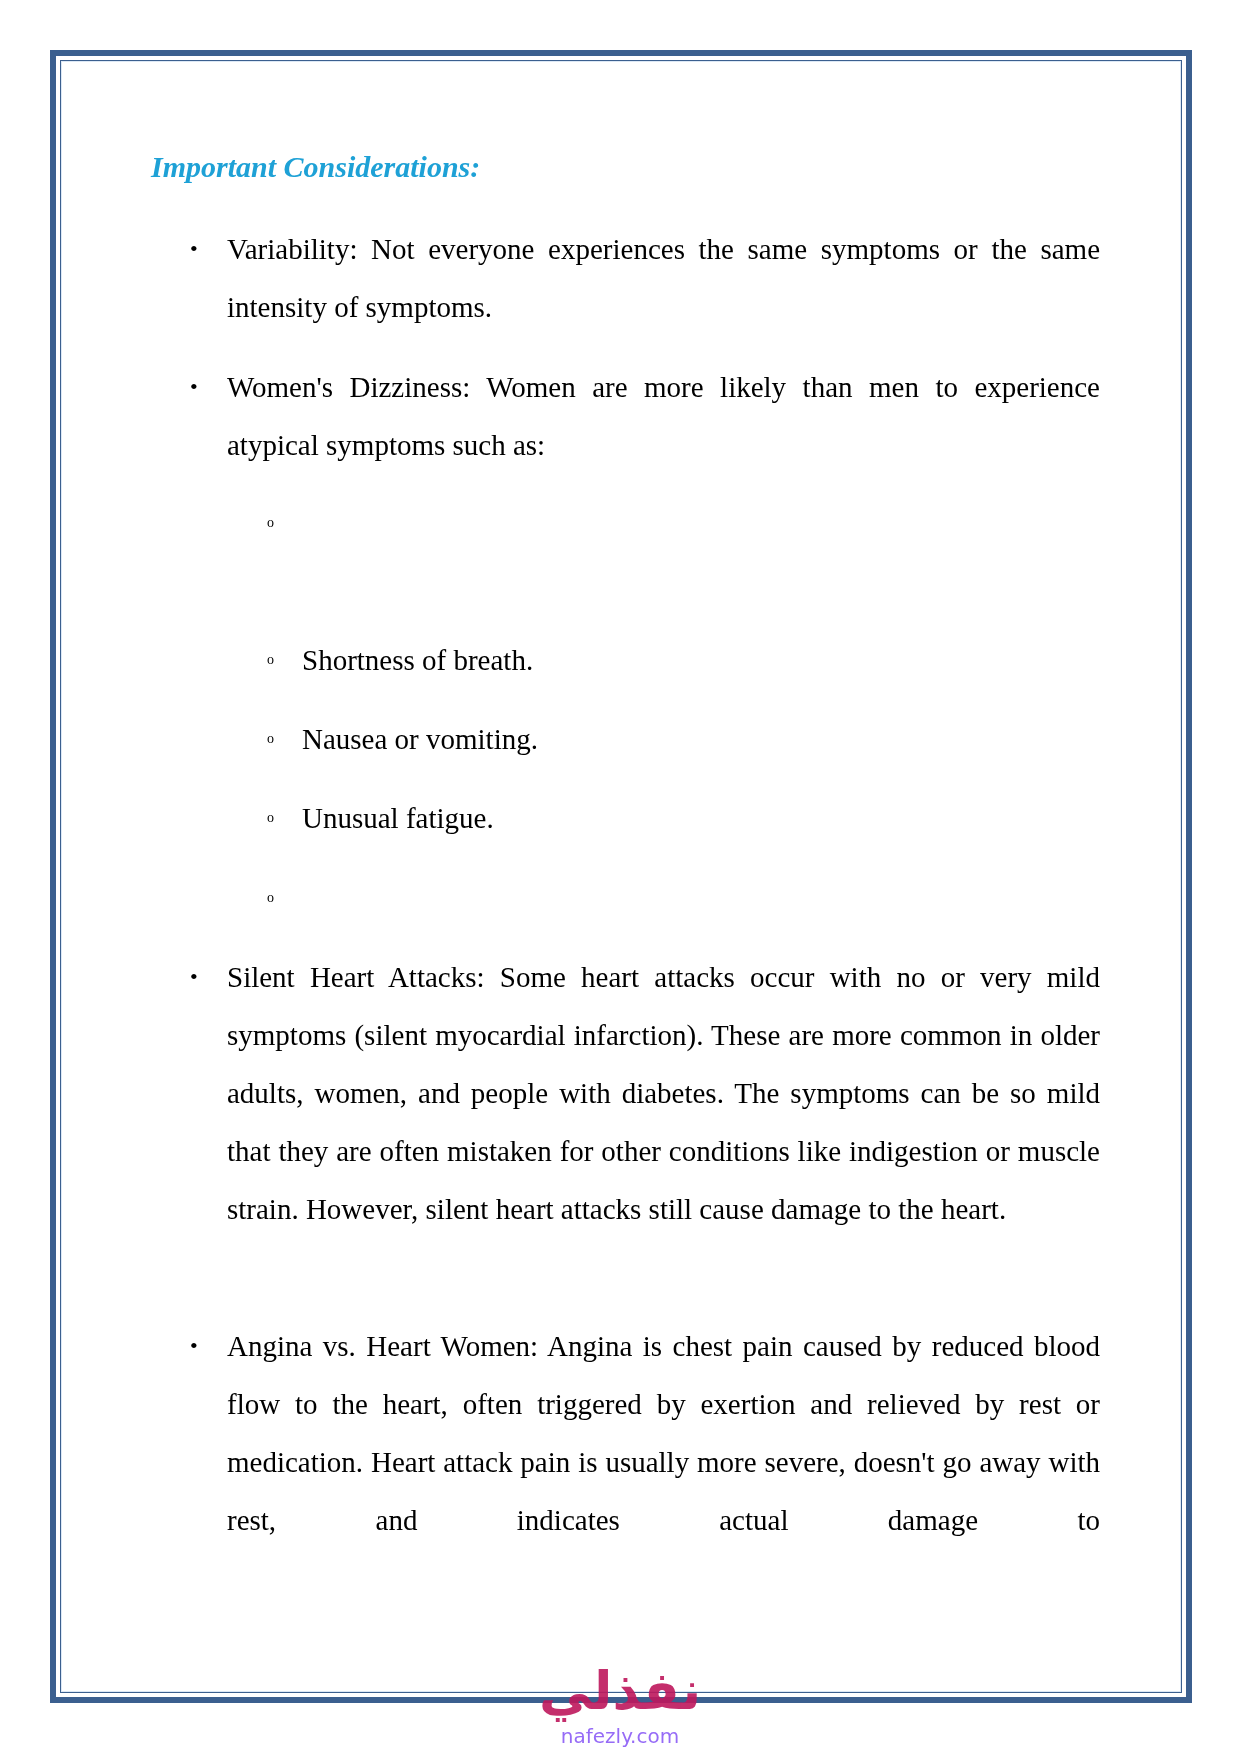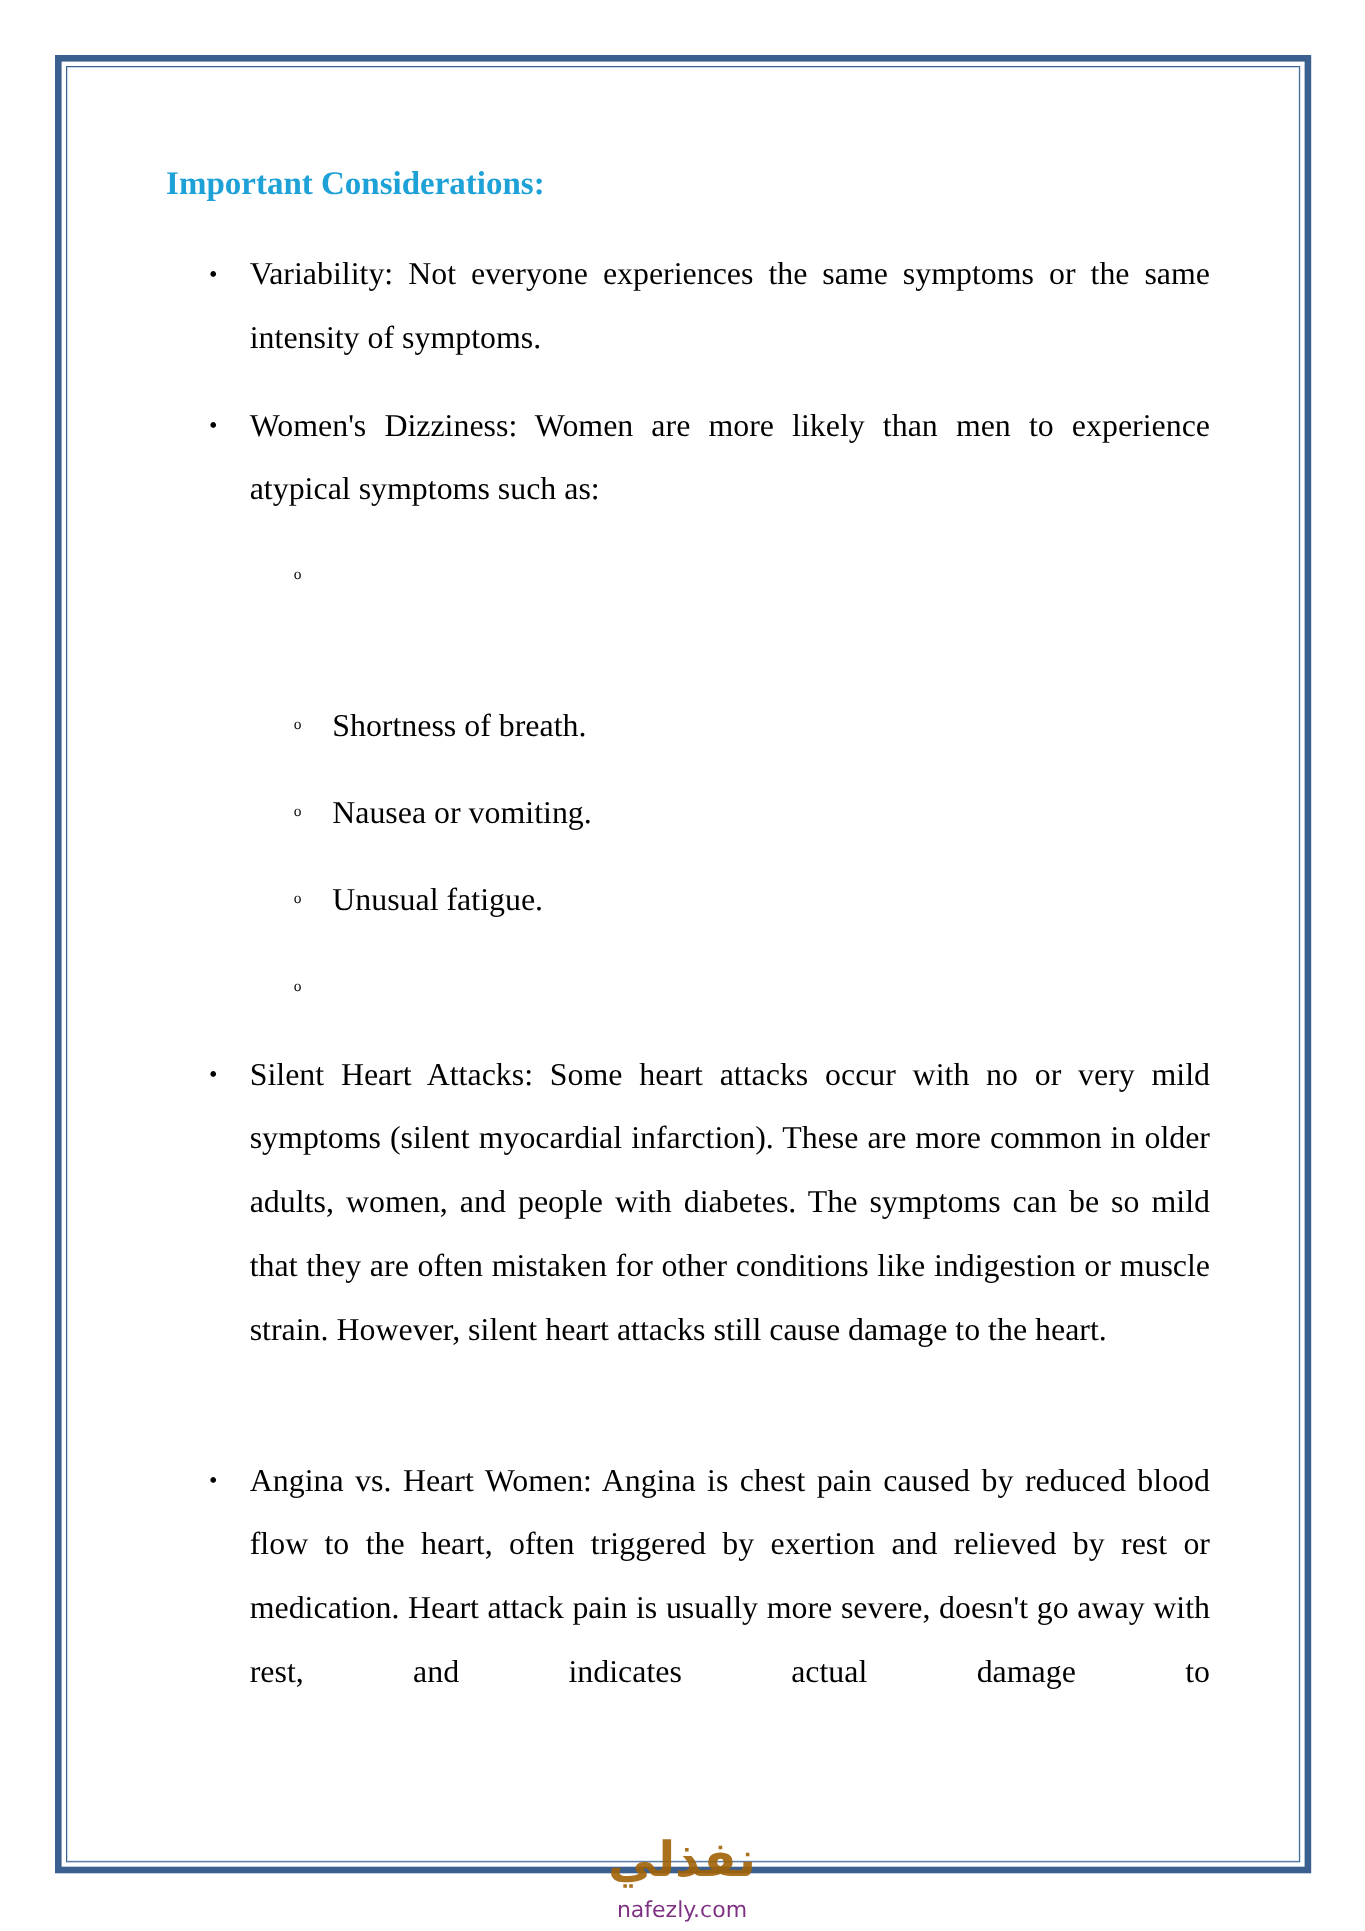--- a/index.html
+++ b/index.html
@@ -4,32 +4,32 @@
 <style>
   html, body { margin:0; padding:0; background:#ffffff; }
   body { width:1241px; height:1755px; position:relative; overflow:hidden;
          font-family:"Liberation Serif", serif; color:#000; }
   .frame-outer { position:absolute; left:50px; top:50px; width:1142px; height:1653px;
          border:6px solid #3b5f8f; box-sizing:border-box; }
   .frame-inner { position:absolute; left:4px; top:4px; right:4px; bottom:4px;
          border:1.5px solid #3b5f8f; box-sizing:border-box;
          box-shadow: inset 0 0 0 1px #dce8f5; }
   .heading { position:absolute; left:151px; top:150px; font-size:30px; font-weight:bold;
-         color:#1ea1d6; white-space:nowrap; }
+         color:#1ea1d6; white-space:nowrap;font-style:italic; }
   .item { position:absolute; left:227px; width:873px; font-size:29px; line-height:58px;
          text-align:justify; }
   .item .lead { font-weight:normal; }
   .bullet { position:absolute; left:-37px; top:0; font-size:22px; line-height:58px; }
   .sub { position:absolute; left:302px; width:798px; font-size:29px; line-height:58px; text-align:justify; }
   .sub .bullet { left:-35px; font-size:14px; }
   .just-last { text-align-last:justify; }
   .watermark { position:absolute; left:520px; top:1665px; width:200px; text-align:center;
          color:#c9c9c9; opacity:0.9; }
-  .wm-ar { font-family:"DejaVu Sans", sans-serif; font-size:44px; font-weight:bold; line-height:52px; color:#a16207; }
-  .wm-en { font-family:"DejaVu Sans", sans-serif; font-size:20px; line-height:26px; color:#701a75; margin-top:6px; }
+  .wm-ar { font-family:"DejaVu Sans", sans-serif; font-size:53px; font-weight:bold; line-height:52px; color:#be185d; }
+  .wm-en { font-family:"DejaVu Sans", sans-serif; font-size:20px; line-height:26px; color:#8b5cf6; margin-top:6px; }
 </style>
 </head>
 <body>
 
 <div class="frame-outer">
   <div class="frame-inner"></div>
 </div>
 
 <div class="heading">Important Considerations:</div>
 

